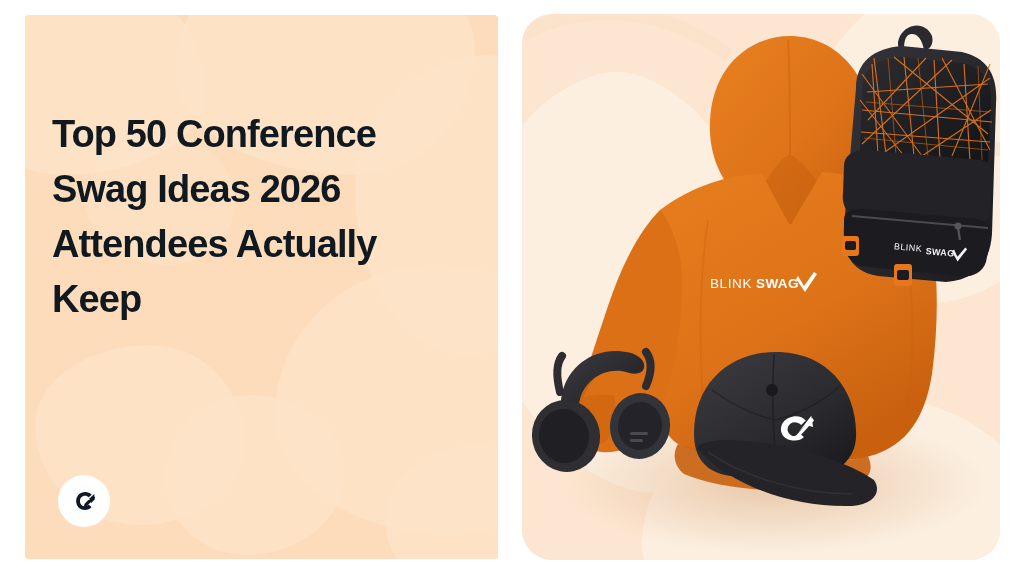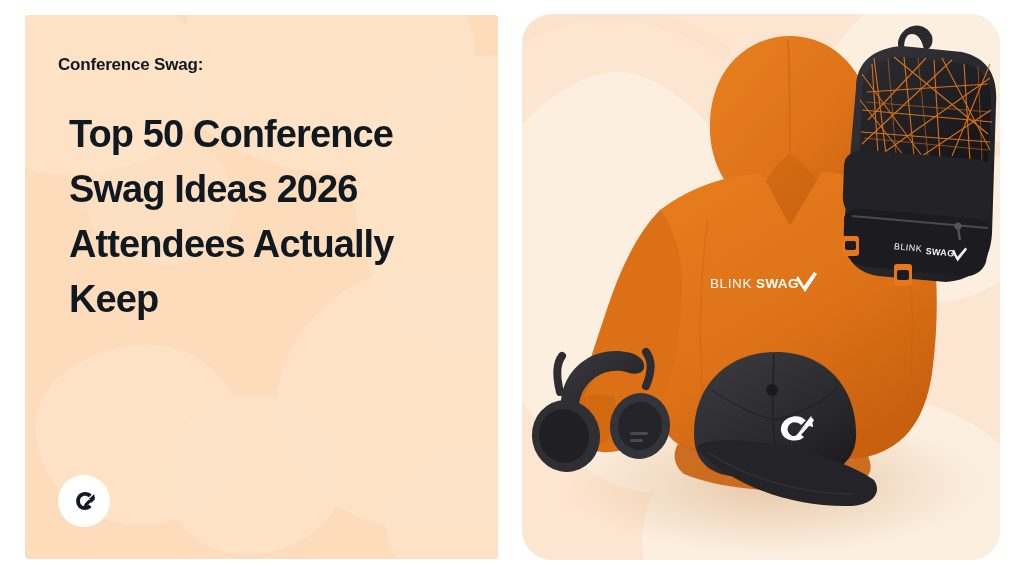--- a/index.html
+++ b/index.html
@@ -52,21 +52,21 @@
     position: absolute;
     left: 33px;
     top: 40px;
     font-size: 17px;
     font-weight: 700;
     letter-spacing: -0.2px;
     color: #101820;
   }
   .headline {
     position: absolute;
-    left: 44px;
+    left: 27px;
     top: 92px;
     width: 400px;
     font-size: 38px;
     line-height: 55px;
     font-weight: 700;
     letter-spacing: -0.9px;
     color: #101820;
     margin: 0;
   }
 
@@ -137,21 +137,20 @@
   <div class="left-panel">
     <div class="blob b1"></div>
     <div class="blob b2"></div>
     <div class="blob b3"></div>
     <div class="blob b4"></div>
     <div class="blob b5"></div>
     <div class="blob b6"></div>
     <div class="blob b7"></div>
     <div class="blob b8"></div>
 
-    <div class="eyebrow">Conference Swag:</div>
 
     <h1 class="headline">Top 50 Conference Swag Ideas 2026 Attendees Actually Keep</h1>
 
     <div class="logo-badge">
       <svg width="30" height="30" viewBox="0 0 32 32" aria-hidden="true">
         <path d="M17.2 6.4c-5.4 0-9.6 4.1-9.6 9.6s4 9.6 9.3 9.6c3.1 0 5.6-1.3 7.2-3.3l-3.3-2.5c-1 1.2-2.3 1.9-3.9 1.9-3 0-5.2-2.4-5.2-5.7 0-3.3 2.2-5.7 5.4-5.7 1.6 0 3 .6 3.9 1.7l3.2-2.6c-1.7-1.9-4.1-3-7-3z" fill="#101828"></path>
         <path d="M19.6 14.9h7.2l-3.1 3.2-1.5-1.6-4.4 4.6-1.6-1.7 4.4-4.5z" fill="#101828"></path>
         <path d="M26.9 8.6l.5 6.6-6.4-1.1z" fill="#101828"></path>
         <path d="M14.6 22.3l11.5-11.6 1.8 1.8-11.5 11.6z" fill="#101828"></path>
       </svg>

